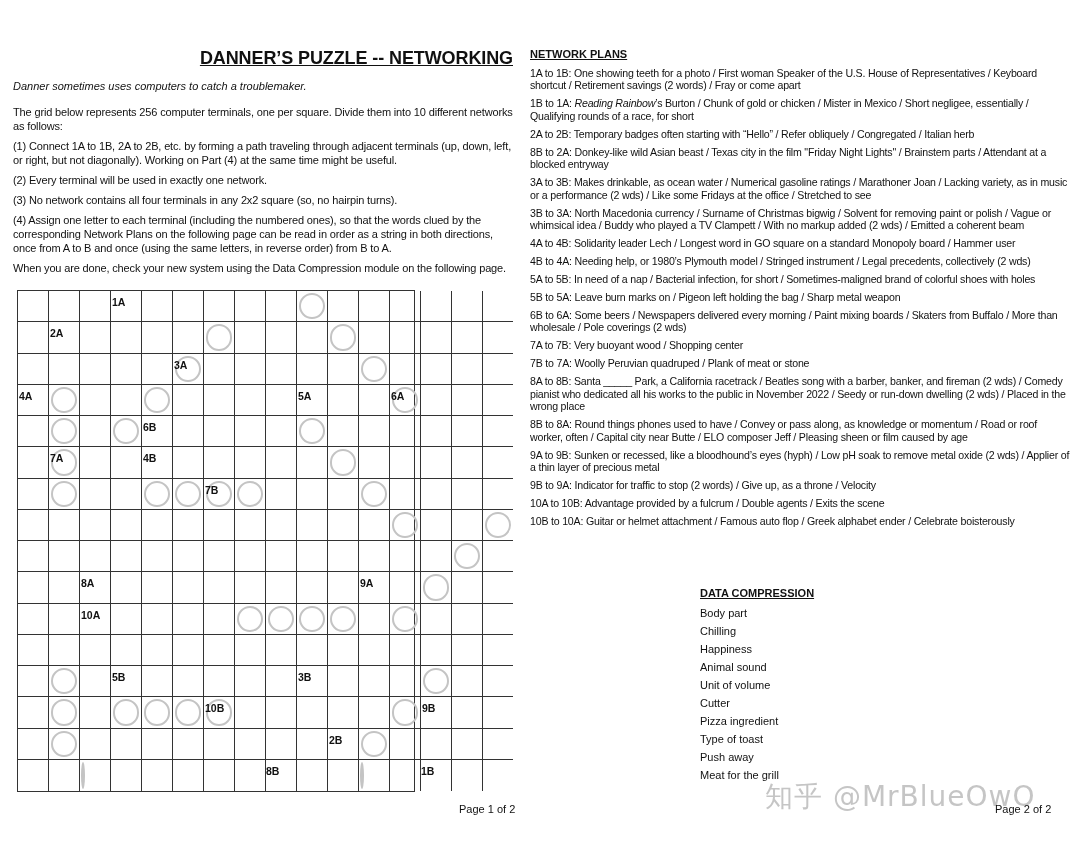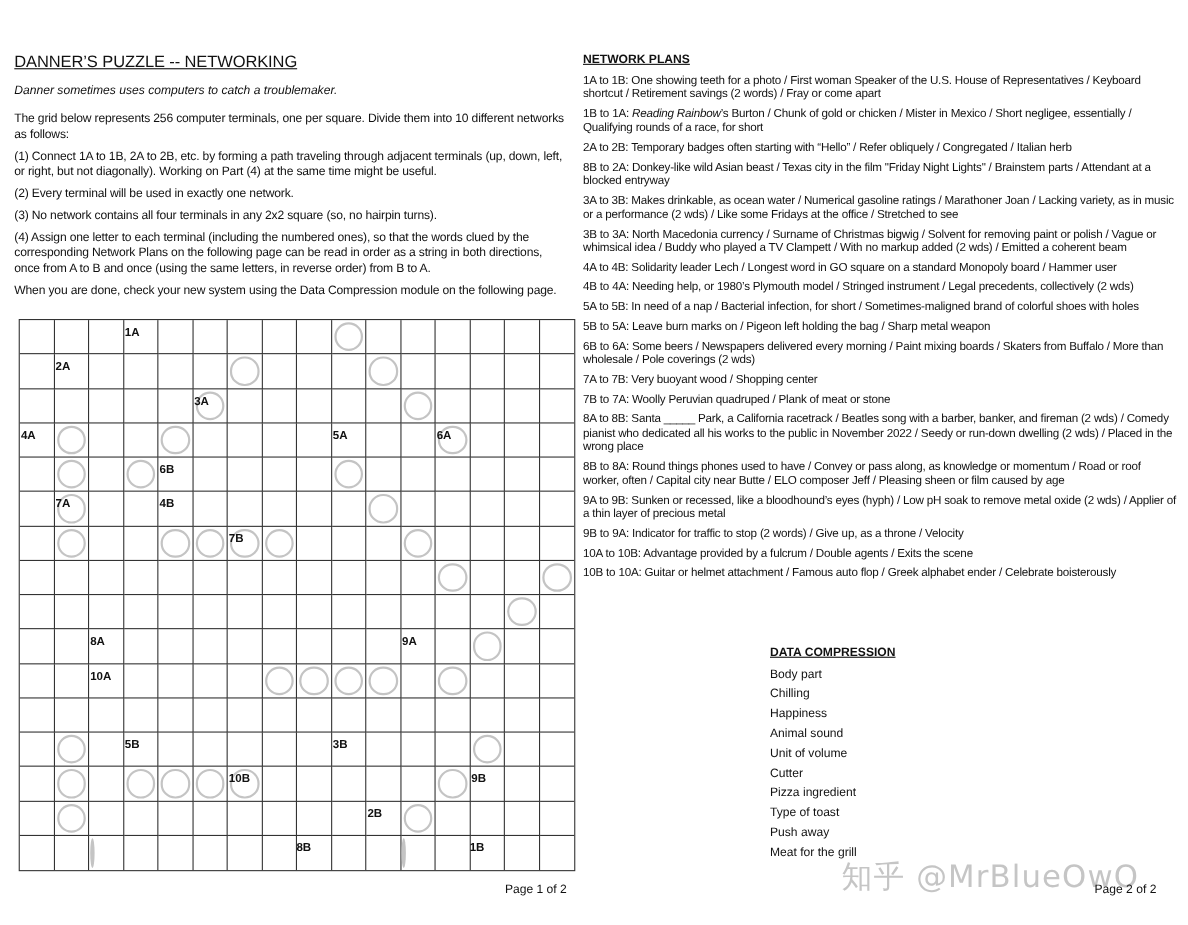--- a/index.html
+++ b/index.html
@@ -1,23 +1,23 @@
 <!DOCTYPE html>
 <html><head>
 <meta charset="utf-8">
 <style>
   html, body { margin: 0; padding: 0; background: #ffffff; }
   body { width: 1080px; height: 841px; position: relative; overflow: hidden;
          font-family: "Liberation Sans", sans-serif; color: #111; }
   .page-left { position: absolute; left: 13px; top: 48px; width: 500px; }
-  .title { font-size: 15px; font-weight: normal; text-decoration: underline; margin: 0 0 11px 0; letter-spacing: -0.1px; }
+  .title { font-size: 18px; font-weight: bold; text-decoration: underline; margin: 0 0 11px 0; letter-spacing: -0.1px; text-align: right; }
   .subtitle { font-size: 11px; font-style: italic; margin: 0 0 13px 0; }
   .para { font-size: 11px; line-height: 14px; margin: 0 0 6px 0; letter-spacing: -0.15px; }
 
-  .grid { position: absolute; left: 17px; top: 290px; width: 506px; height: 502px;
+  .grid { position: absolute; left: 17px; top: 290px; width: 398px; height: 502px;
           display: grid; grid-template-columns: repeat(16, 1fr); grid-template-rows: repeat(16, 1fr);
           border: 1.5px solid #333; box-sizing: border-box; }
   .cell { position: relative; border-right: 1px solid #333; border-bottom: 1px solid #333; box-sizing: border-box; }
   .cell:nth-child(16n) { border-right: none; }
   .cell.lastrow { border-bottom: none; margin-left: 30px; }
   .circle { position: absolute; left: 2px; top: 2px; right: 2px; bottom: 2px; border-radius: 50%;
             border: 2px solid #c4c4c4; box-sizing: border-box; pointer-events: none; }
   .label { position: absolute; left: 1px; top: 5px; font-size: 10.5px; font-weight: bold; color: #111; z-index: 2; }
 
   .page1-footer { position: absolute; left: 459px; top: 803px; font-size: 11px; }

